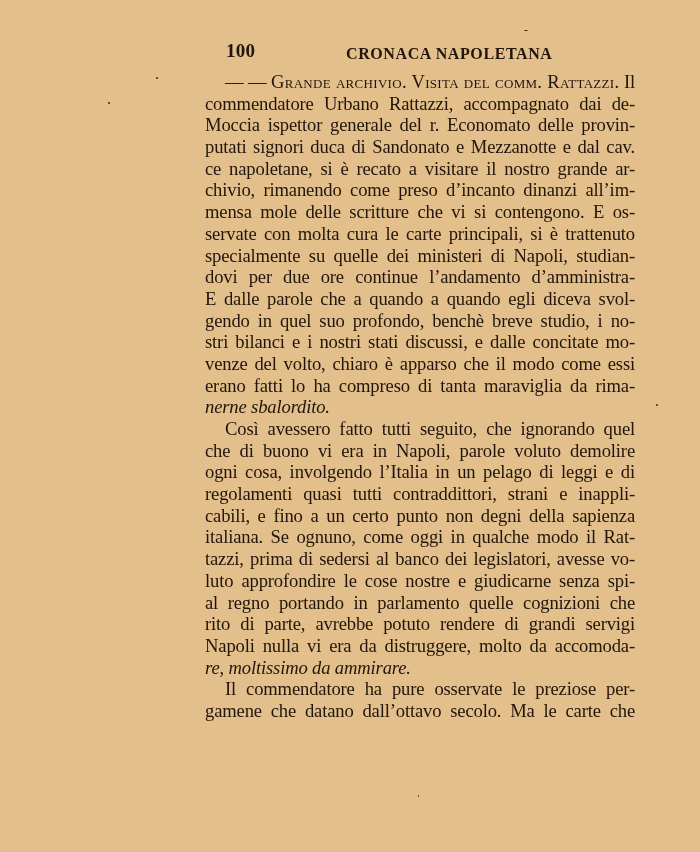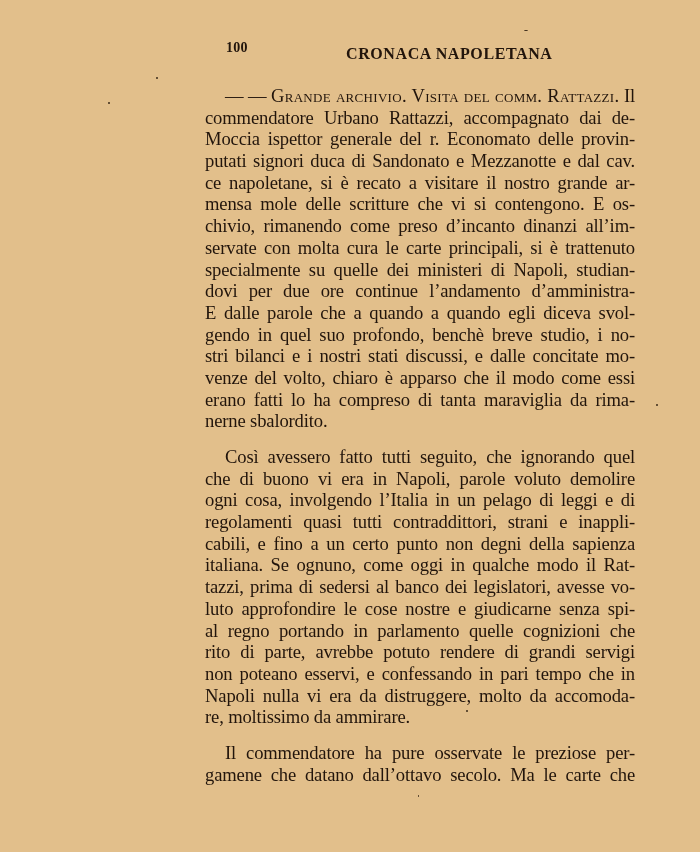--- a/index.html
+++ b/index.html
@@ -24,21 +24,21 @@
       position: absolute;
       top: 40px;
       left: 226px;
       width: 410px;
       height: 22px;
     }
     .page-number {
       position: absolute;
       left: 0;
       top: 0;
-      font-size: 14px;
+      font-size: 19px;
       font-weight: bold;
       letter-spacing: 0.2px;
     }
     .running-title {
       position: absolute;
       left: 120px;
       top: 5px;
       font-size: 16px;
       font-weight: bold;
       letter-spacing: 0.6px;
@@ -55,24 +55,24 @@
       height: 21.7px;
       line-height: 21.7px;
       font-size: 18.6px;
       white-space: nowrap;
       text-align: justify;
       text-align-last: justify;
       letter-spacing: -0.15px;
     }
     .line.last {
       text-align-last: left;
+      font-style: italic;
     }
     .line.indent {
       padding-left: 20px;
-      margin-top: 14px;
     }
     .sc {
       font-variant: small-caps;
       letter-spacing: 0.3px;
     }
     .speck {
       position: absolute;
       width: 2px;
       height: 2px;
       background: #3a2a18;
@@ -88,42 +88,41 @@
     <span class="page-number">100</span>
     <span class="running-title">CRONACA NAPOLETANA</span>
   </div>
 
   <div class="text-block">
     <span class="line indent"><span>— —</span> <span class="sc">Grande archivio. Visita del comm. Rattazzi.</span><span> Il</span></span>
     <span class="line">commendatore Urbano Rattazzi, accompagnato dai de-</span>
     <span class="line">Moccia ispettor generale del r. Economato delle provin-</span>
     <span class="line">putati signori duca di Sandonato e Mezzanotte e dal cav.</span>
     <span class="line">ce napoletane, si è recato a visitare il nostro grande ar-</span>
+    <span class="line">chivio, rimanendo come preso d’incanto dinanzi all’im-</span>
     <span class="line">mensa mole delle scritture che vi si contengono. E os-</span>
-    <span class="line">chivio, rimanendo come preso d’incanto dinanzi all’im-</span>
     <span class="line">servate con molta cura le carte principali, si è trattenuto</span>
     <span class="line">specialmente su quelle dei ministeri di Napoli, studian-</span>
     <span class="line">dovi per due ore continue l’andamento d’amministra-</span>
     <span class="line">E dalle parole che a quando a quando egli diceva svol-</span>
     <span class="line">gendo in quel suo profondo, benchè breve studio, i no-</span>
     <span class="line">stri bilanci e i nostri stati discussi, e dalle concitate mo-</span>
     <span class="line">venze del volto, chiaro è apparso che il modo come essi</span>
     <span class="line">erano fatti lo ha compreso di tanta maraviglia da rima-</span>
     <span class="line last">nerne sbalordito.</span>
     <span class="line indent">Così avessero fatto tutti seguito, che ignorando quel</span>
     <span class="line">che di buono vi era in Napoli, parole voluto demolire</span>
     <span class="line">ogni cosa, involgendo l’Italia in un pelago di leggi e di</span>
     <span class="line">regolamenti quasi tutti contraddittori, strani e inappli-</span>
     <span class="line">cabili, e fino a un certo punto non degni della sapienza</span>
     <span class="line">italiana. Se ognuno, come oggi in qualche modo il Rat-</span>
     <span class="line">tazzi, prima di sedersi al banco dei legislatori, avesse vo-</span>
     <span class="line">luto approfondire le cose nostre e giudicarne senza spi-</span>
     <span class="line">al regno portando in parlamento quelle cognizioni che</span>
     <span class="line">rito di parte, avrebbe potuto rendere di grandi servigi</span>
-    <span class="line">non poteano esservi, e confessando in pari tempo che in</span>
     <span class="line">Napoli nulla vi era da distruggere, molto da accomoda-</span>
     <span class="line last">re, moltissimo da ammirare.</span>
     <span class="line indent">Il commendatore ha pure osservate le preziose per-</span>
     <span class="line">gamene che datano dall’ottavo secolo. Ma le carte che</span>
   </div>
 
   <span class="speck" style="left:156px; top:77px;"></span>
   <span class="speck" style="left:108px; top:102px;"></span>
   <span class="speck" style="left:524px; top:30px; width:4px; height:1px;"></span>
   <span class="speck" style="left:656px; top:404px;"></span>

